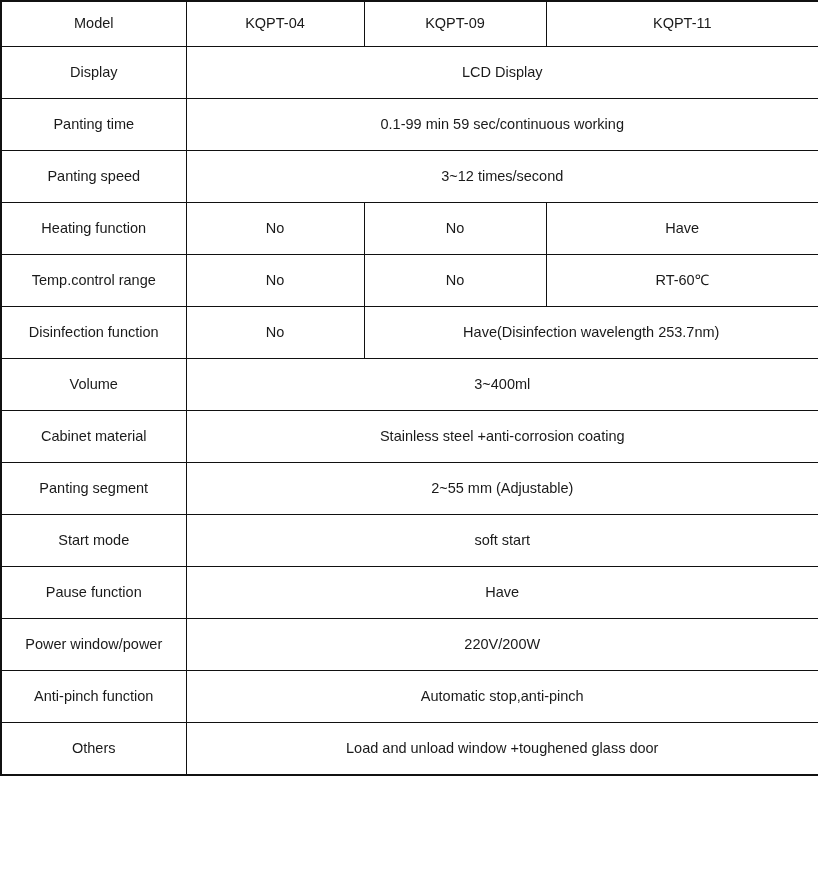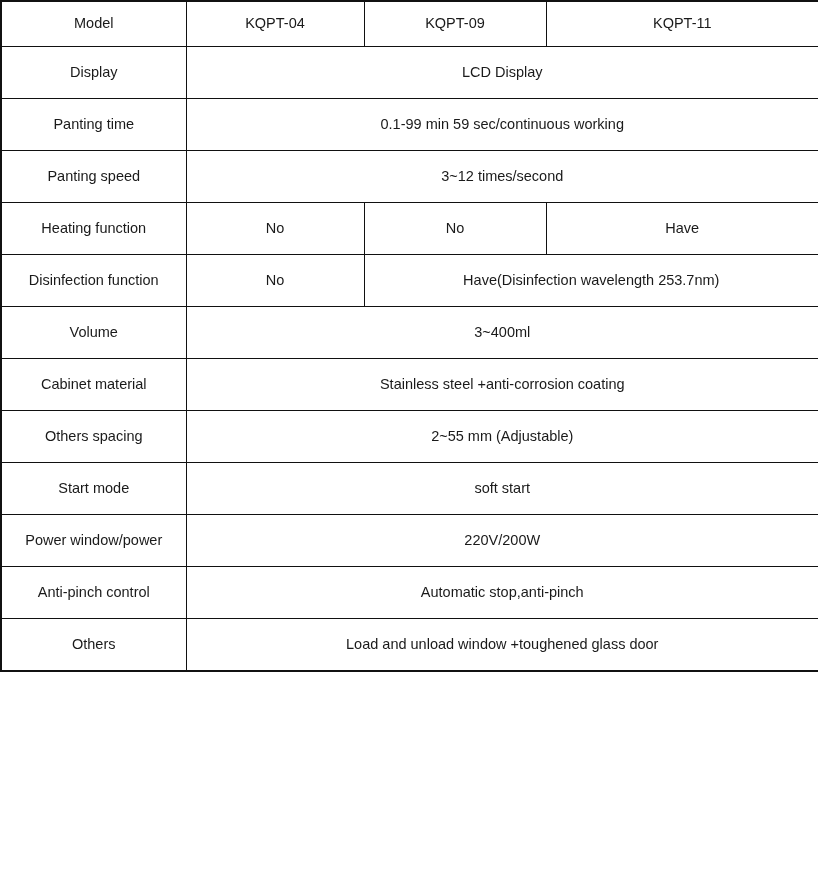--- a/index.html
+++ b/index.html
@@ -68,46 +68,56 @@
         <td class="label-cell">Panting speed</td>
         <td class="value-cell" colspan="3">3~12 times/second</td>
       </tr>
       <tr>
         <td class="label-cell">Heating function</td>
         <td class="value-cell">No</td>
         <td class="value-cell">No</td>
         <td class="value-cell">Have</td>
       </tr>
       <tr>
+        <td class="label-cell">Temp.control range</td>
+        <td class="value-cell">No</td>
+        <td class="value-cell">No</td>
+        <td class="value-cell">RT-60℃</td>
+      </tr>
+      <tr>
         <td class="label-cell">Disinfection function</td>
         <td class="value-cell">No</td>
         <td class="value-cell" colspan="2">Have(Disinfection wavelength 253.7nm)</td>
       </tr>
       <tr>
         <td class="label-cell">Volume</td>
         <td class="value-cell" colspan="3">3~400ml</td>
       </tr>
       <tr>
         <td class="label-cell">Cabinet material</td>
         <td class="value-cell" colspan="3">Stainless steel +anti-corrosion coating</td>
       </tr>
       <tr>
-        <td class="label-cell">Others spacing</td>
+        <td class="label-cell">Panting segment</td>
         <td class="value-cell" colspan="3">2~55 mm (Adjustable)</td>
       </tr>
       <tr>
         <td class="label-cell">Start mode</td>
         <td class="value-cell" colspan="3">soft start</td>
       </tr>
       <tr>
+        <td class="label-cell">Pause function</td>
+        <td class="value-cell" colspan="3">Have</td>
+      </tr>
+      <tr>
         <td class="label-cell">Power window/power</td>
         <td class="value-cell" colspan="3">220V/200W</td>
       </tr>
       <tr>
-        <td class="label-cell">Anti-pinch control</td>
+        <td class="label-cell">Anti-pinch function</td>
         <td class="value-cell" colspan="3">Automatic stop,anti-pinch</td>
       </tr>
       <tr>
         <td class="label-cell">Others</td>
         <td class="value-cell" colspan="3">Load and unload window +toughened glass door</td>
       </tr>
     </tbody>
 </table>
 
 </body></html>

